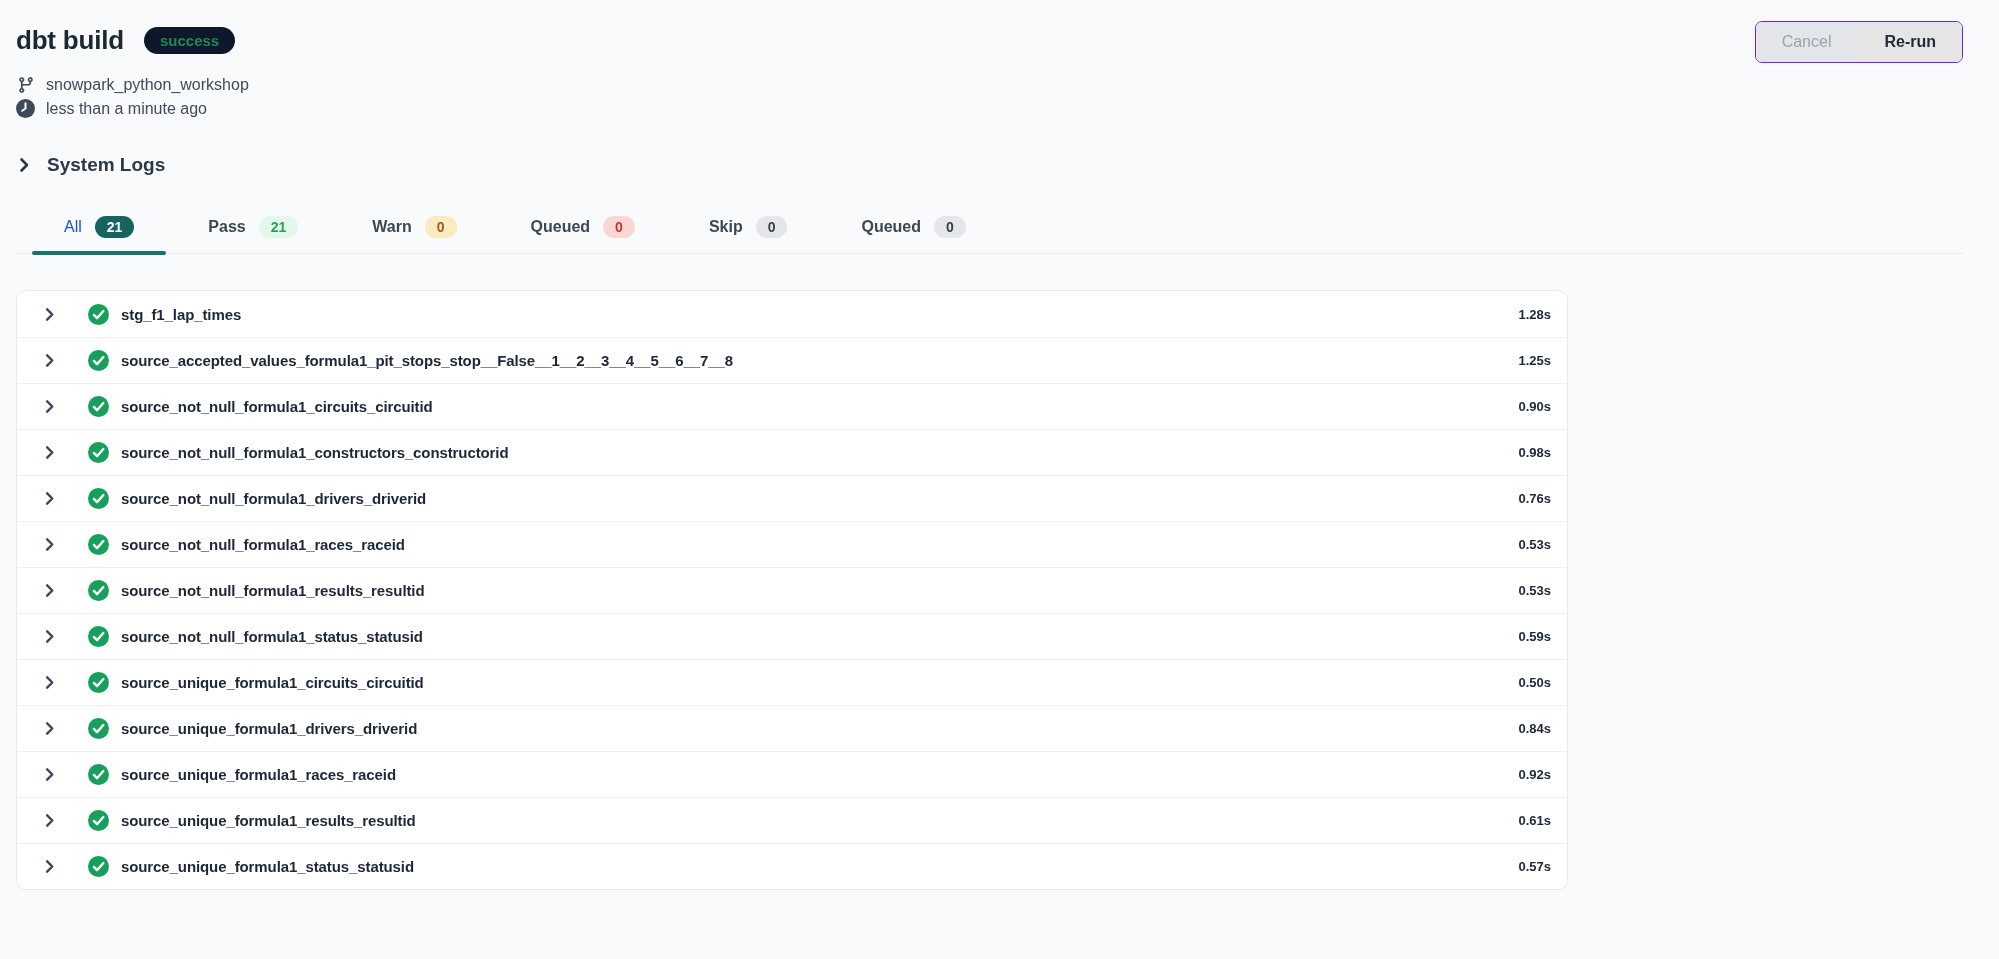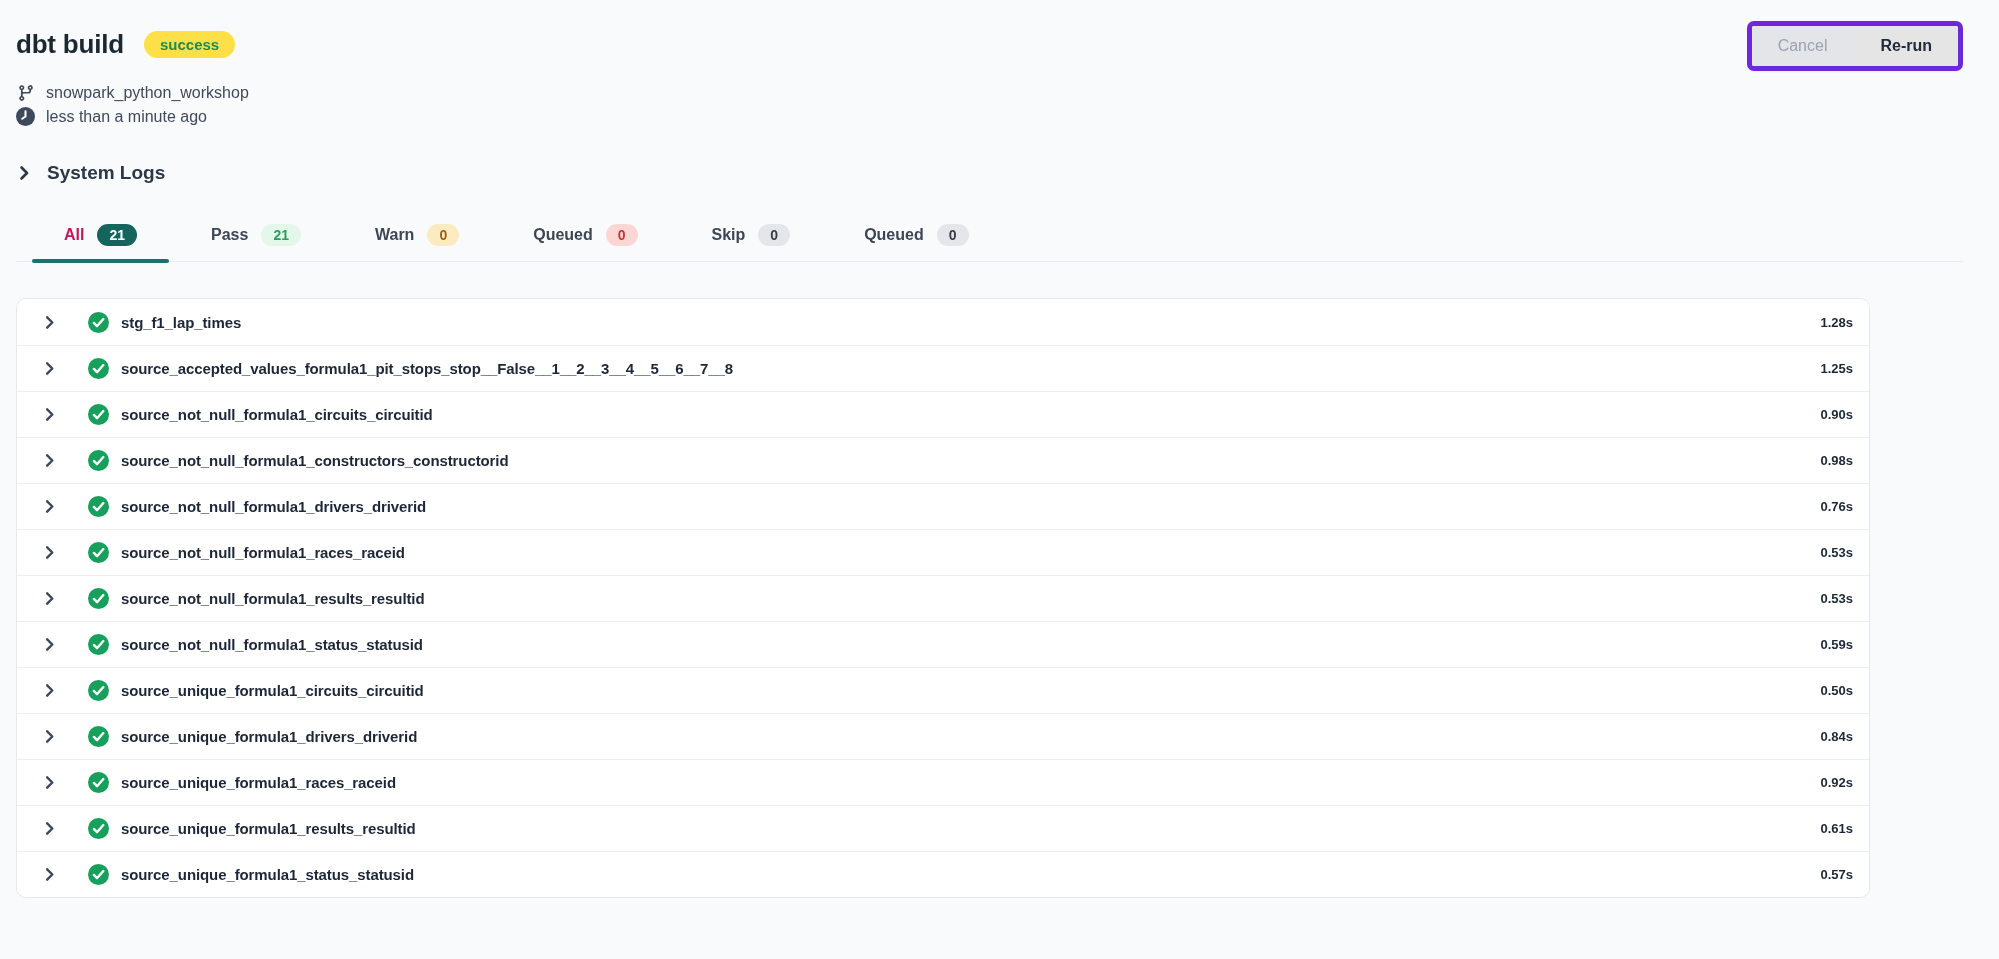--- a/index.html
+++ b/index.html
@@ -9,25 +9,25 @@
     font-family:"Liberation Sans","DejaVu Sans",sans-serif;
     color:#1d2737;
   }
   .page { padding:18px 36px 0 16px; }
 
   
   .header-row { display:flex; justify-content:space-between; align-items:center; }
   .title-wrap { display:flex; align-items:center; }
   .run-title { font-size:26px; font-weight:700; color:#1b2733; letter-spacing:-0.2px; }
   .status-pill {
-    margin-left:20px; background:#fde047; color:#1f8a52;
+    margin-left:20px; background:#0f172a; color:#1f8a52;
     font-size:15px; font-weight:600; padding:5px 16px; border-radius:15px;
   }
   .btn-group {
-    display:flex; border:5px solid #6d28d9; border-radius:7px; overflow:hidden;
+    display:flex; border:1px solid #6d28d9; border-radius:7px; overflow:hidden;
     box-shadow:0 1px 2px rgba(20,30,50,.05); margin-top:3px;
   }
   .btn { font-size:16px; padding:11px 26px; border:none; cursor:pointer;
          font-family:inherit; }
   .btn-cancel { background:#e3e5e9; color:#9aa3b0; }
   .btn-rerun  { background:#e5e5e5; color:#222b39; font-weight:600; border-left:1px solid #e2e5e9; }
 
   
   .meta { margin-top:12px; }
   .meta-line { display:flex; align-items:center; gap:11px; margin-top:5px; }
@@ -40,40 +40,40 @@
   .syslogs .lbl { font-size:19px; font-weight:700; color:#2c3848; }
 
   
   .tabs {
     margin-top:40px; display:flex; gap:74px; padding-left:48px;
     border-bottom:1px solid #e9ebee; width:1947px;
   }
   .tab { display:flex; align-items:center; gap:13px; padding-bottom:15px;
          position:relative; cursor:pointer; }
   .tab-label { font-size:16px; color:#3c4654; font-weight:600; }
-  .tab.active .tab-label { color:#be185d; font-weight:700; }
+  .tab.active .tab-label { color:#1d4ed8; font-weight:400; }
   .tab.active::after {
     content:""; position:absolute; left:-32px; right:-32px; bottom:-2px;
     height:4px; background:#13756d; border-radius:2px;
   }
   .tab-badge {
     font-size:14px; font-weight:700; padding:3px 12px; border-radius:13px;
     min-width:24px; text-align:center;
   }
   .badge-all    { background:#15655e; color:#ffffff; }
   .badge-pass   { background:#e3f7ea; color:#2a9d5e; }
   .badge-warn   { background:#fbebc0; color:#a05c1a; }
   .badge-error  { background:#fad7d4; color:#c13a31; }
   .badge-skip   { background:#e5e6e9; color:#343d4a; }
   .badge-queued { background:#e5e6e9; color:#343d4a; }
 
   
   .results-card {
     margin-top:36px; background:#ffffff; border:1px solid #e6e8ec;
-    border-radius:10px; overflow:hidden; width:1854px;
+    border-radius:10px; overflow:hidden; width:1552px;
   }
   .result-row { height:46px; display:flex; align-items:center; padding:0 16px; background:#fff; }
   .result-row + .result-row { border-top:1px solid #eceef1; }
   .row-chevron { width:15px; height:15px; color:#3d4958; cursor:pointer; flex:0 0 15px; margin-left:9px; }
   .row-check { width:21px; height:21px; margin-left:31px; margin-right:12px; flex:0 0 21px; }
   .row-name { font-size:15px; font-weight:700; color:#1d2737; letter-spacing:-0.1px; }
   .row-spacer { flex:1; }
   .row-duration { font-size:13px; font-weight:600; color:#1d2737; }
   svg { display:block; }
 </style>

